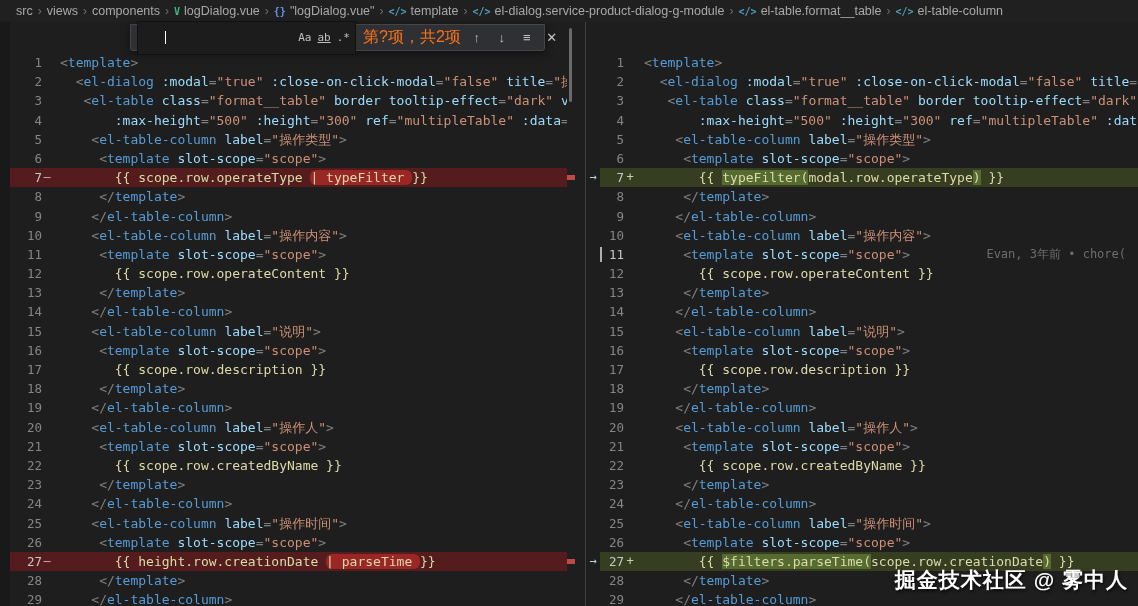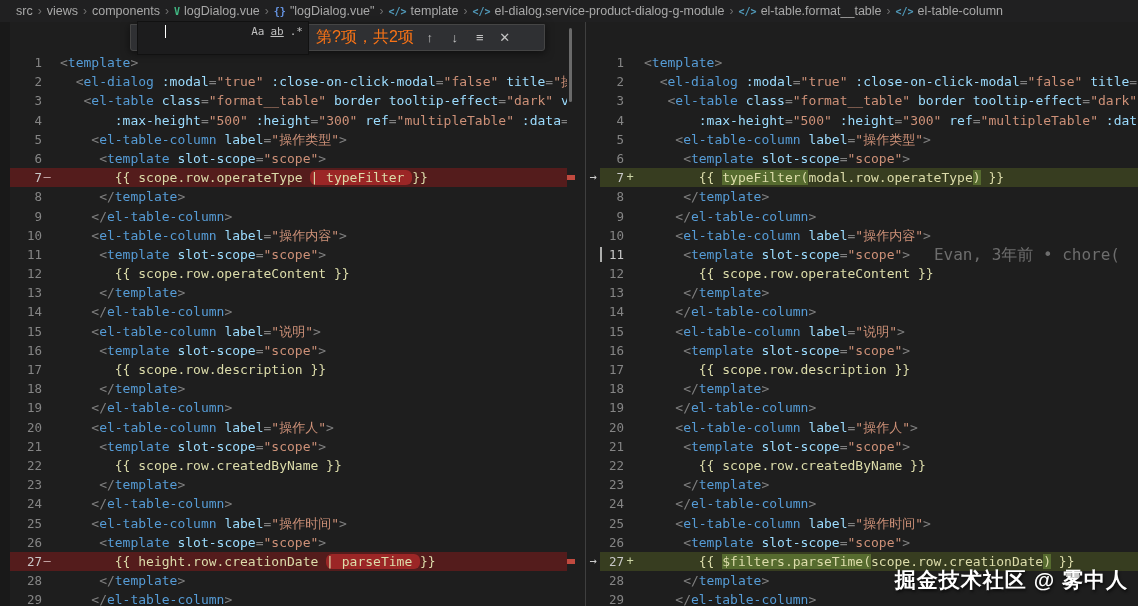--- a/index.html
+++ b/index.html
@@ -32,31 +32,31 @@
 .mark{flex:none;text-align:center;color:#d0b4b4;font-size:12px}
 .pane.left .mark{width:10px}
 .pane.right .mark{width:12px}
 .added .mark{color:#cdd6a6}
 .arrowcol{flex:none;width:14px;background:#1e1e1e;color:#cccccc;text-align:center;font-size:12px}
 .cursorbar{flex:none;width:2px;margin-right:-2px;background:#aeafad;height:15px;margin-top:2px}
 .code{flex:1;white-space:pre;overflow:hidden;padding-left:8px}
 .p{color:var(--punct)} .tag{color:var(--tag)} .at{color:var(--attr)} .st{color:var(--string)} .ex{color:var(--expr)} .d{color:var(--text)}
 .hr{background:var(--removed_word);border-radius:6px}
 .hg{background:var(--added_word);border-radius:0}
-.blame{position:absolute;right:18px;top:0;color:#6d6d6d;font-size:16px;white-space:nowrap}
+.blame{position:absolute;right:12px;top:0;color:#6d6d6d;font-size:12px;white-space:nowrap}
 
 
 .ruler{width:18px;position:relative;background:#1e1e1e;flex:none}
 .ruler .thumb{position:absolute;left:2px;top:6px;width:3px;height:74px;background:rgba(200,200,200,.45);border-radius:2px}
 .rmark{position:absolute;left:0;width:8px;height:5px;background:#c04a3f}
 .sash{width:1px;background:#3f3f3f;flex:none}
 
 
 .find-widget{position:absolute;left:130px;top:24px;width:415px;height:27px;background:#2f3033;border:1px solid #454545;border-radius:0 0 3px 3px;box-shadow:0 2px 8px rgba(0,0,0,.55);display:flex;align-items:center;gap:7px;padding:0 6px;z-index:20;font-family:"Liberation Sans",sans-serif}
-.find-input{flex:none;width:172px;height:19px;background:#1c1c1d;border:1px solid #111;display:flex;align-items:flex-end;padding:16px 5px}
+.find-input{flex:none;width:219px;height:19px;background:#1c1c1d;border:1px solid #111;display:flex;align-items:center;padding:16px 5px}
 .caret{width:1px;height:13px;background:#ffffff;margin-left:22px}
 .find-toggles{margin-left:auto;display:flex;gap:6px;color:#c0c0c0;font-size:11px;font-family:"DejaVu Sans Mono",monospace}
 .toggle{cursor:pointer}
 .toggle.ww{text-decoration:underline}
 .find-results{color:#f97316;font-size:16px;white-space:nowrap}
 .find-btn{color:#c5c5c5;font-size:13px;width:18px;text-align:center;cursor:pointer;flex:none}
 
 
 .watermark{position:absolute;right:10px;bottom:12px;z-index:30;color:#ffffff;font-family:"Liberation Sans",sans-serif;font-weight:bold;font-size:21px;letter-spacing:1px;text-shadow:1px 2px 3px rgba(0,0,0,.7)}
 </style>

